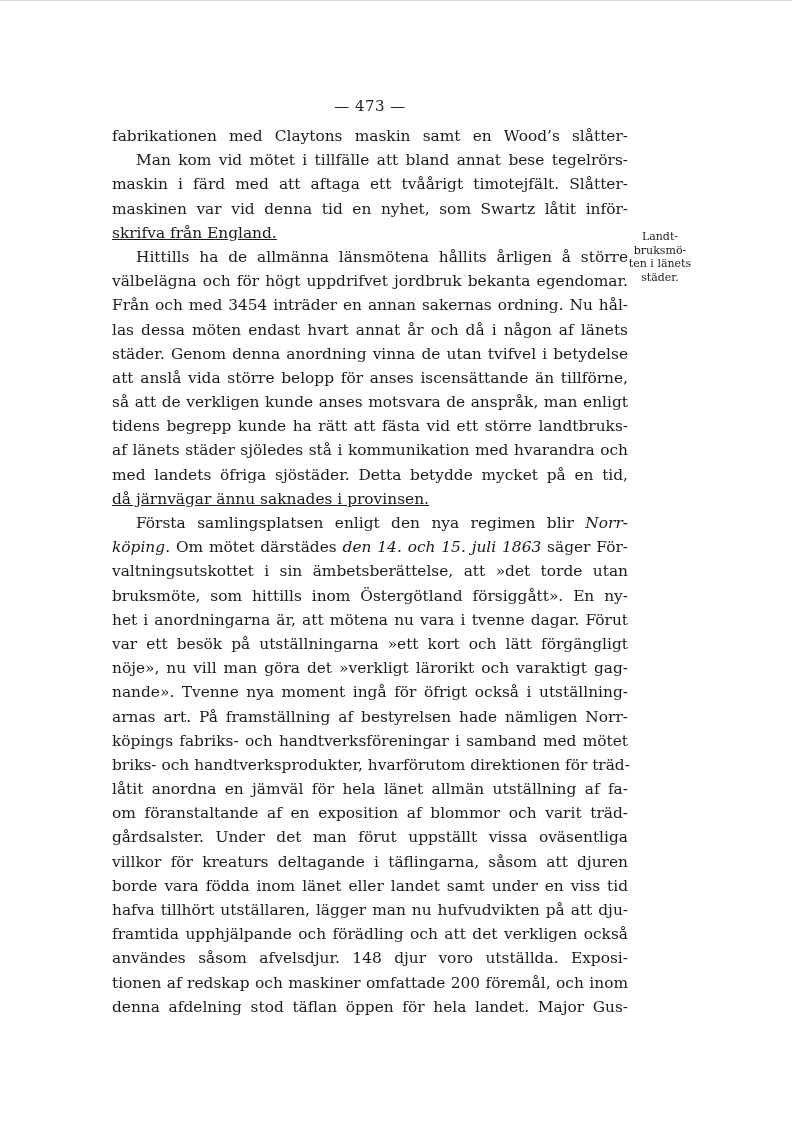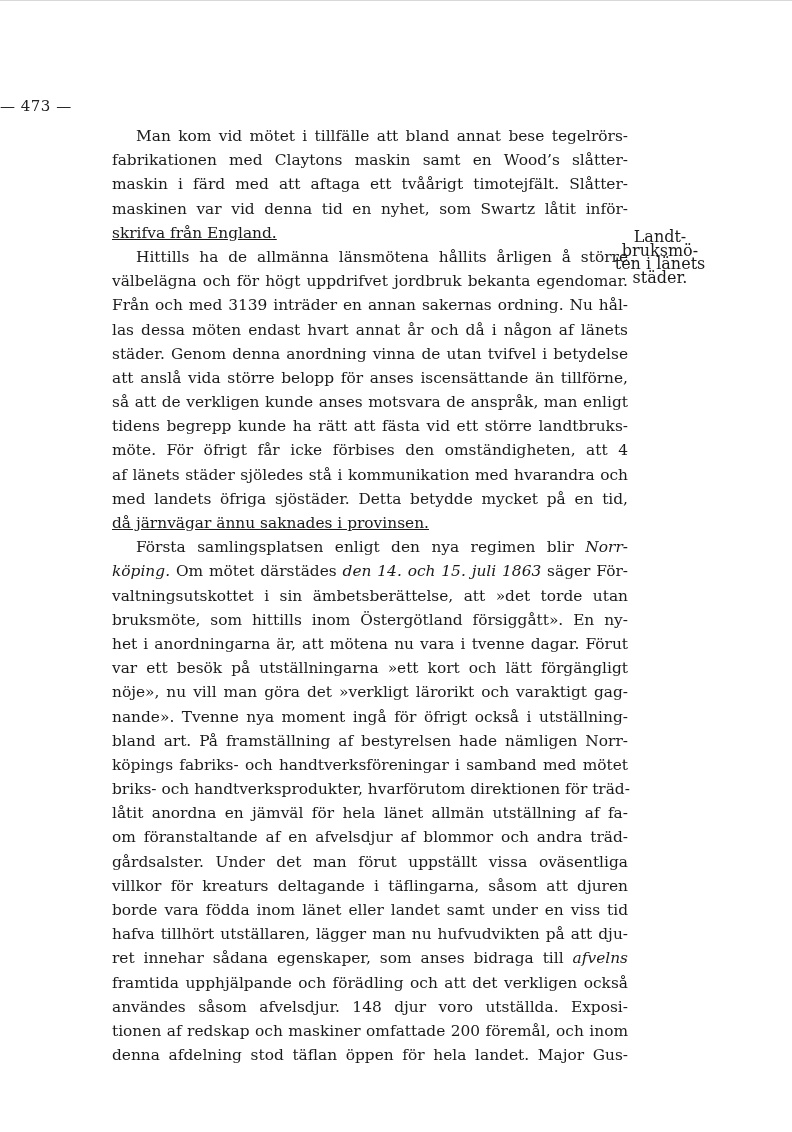--- a/index.html
+++ b/index.html
@@ -1,72 +1,70 @@
 <!DOCTYPE html>
 <html><head>
 <meta charset="utf-8">
 <style>
   html, body { margin:0; padding:0; background:#ffffff; }
   body { width:792px; height:1132px; position:relative; overflow:hidden; }
   .page { position:absolute; left:0; top:0; width:792px; height:1132px; background:#fff; }
   .top-rule { position:absolute; left:0; top:0; width:792px; height:1px; background:#d8d8d8; }
-  .page-number { position:absolute; top:97px; left:0; width:740px; 
+  .page-number { position:absolute; top:97px; left:0; width:740px; text-align:center;
     font-family:"DejaVu Serif", serif; font-size:15px; color:#222; letter-spacing:0.5px; }
   .body-text { position:absolute; left:112px; top:124px; width:516px;
     font-family:"DejaVu Serif", serif; font-size:15.4px; line-height:24.2px; color:#1a1a1a; }
   .line { display:block; white-space:nowrap; text-align:justify; text-align-last:justify; height:24.2px; overflow:visible; }
   .line.last { text-align-last:left;text-decoration:underline; }
   .line.indent { padding-left:24px; }
   .margin-note { position:absolute; left:604px; top:230px; width:112px; text-align:center;
-    font-family:"DejaVu Serif", serif; font-size:16px; line-height:13.5px; color:#1a1a1a; }
+    font-family:"DejaVu Serif", serif; font-size:11px; line-height:13.5px; color:#1a1a1a; }
   .margin-note span { display:block; }
   i { font-style:italic; }
 </style>
 </head>
 <body>
 
 <div class="page">
   <div class="top-rule"></div>
   <div class="page-number">— 473 —</div>
   <div class="body-text" id="body-text">
+      <span class="line"><span>fabrikationen med Claytons maskin samt en Wood’s slåtter-</span></span>
       <span class="line indent"><span>Man kom vid mötet i tillfälle att bland annat bese tegelrörs-</span></span>
-      <span class="line"><span>fabrikationen med Claytons maskin samt en Wood’s slåtter-</span></span>
       <span class="line"><span>maskin i färd med att aftaga ett tvåårigt timotejfält. Slåtter-</span></span>
       <span class="line"><span>maskinen var vid denna tid en nyhet, som Swartz låtit inför-</span></span>
       <span class="line last"><span>skrifva från England.</span></span>
       <span class="line indent"><span>Hittills ha de allmänna länsmötena hållits årligen å större</span></span>
       <span class="line"><span>välbelägna och för högt uppdrifvet jordbruk bekanta egendomar.</span></span>
-      <span class="line"><span>Från och med 3139 inträder en annan sakernas ordning. Nu hål-</span></span>
+      <span class="line"><span>Från och med 3454 inträder en annan sakernas ordning. Nu hål-</span></span>
       <span class="line"><span>las dessa möten endast hvart annat år och då i någon af länets</span></span>
       <span class="line"><span>städer. Genom denna anordning vinna de utan tvifvel i betydelse</span></span>
       <span class="line"><span>att anslå vida större belopp för anses iscensättande än tillförne,</span></span>
       <span class="line"><span>så att de verkligen kunde anses motsvara de anspråk, man enligt</span></span>
       <span class="line"><span>tidens begrepp kunde ha rätt att fästa vid ett större landtbruks-</span></span>
-      <span class="line"><span>möte. För öfrigt får icke förbises den omständigheten, att 4</span></span>
       <span class="line"><span>af länets städer sjöledes stå i kommunikation med hvarandra och</span></span>
       <span class="line"><span>med landets öfriga sjöstäder. Detta betydde mycket på en tid,</span></span>
       <span class="line last"><span>då järnvägar ännu saknades i provinsen.</span></span>
       <span class="line indent"><span>Första samlingsplatsen enligt den nya regimen blir </span><i>Norr-</i></span>
       <span class="line"><i>köping.</i><span> Om mötet därstädes </span><i>den 14. och 15. juli 1863</i><span> säger För-</span></span>
       <span class="line"><span>valtningsutskottet i sin ämbetsberättelse, att »det torde utan</span></span>
       <span class="line"><span>bruksmöte, som hittills inom Östergötland försiggått». En ny-</span></span>
       <span class="line"><span>het i anordningarna är, att mötena nu vara i tvenne dagar. Förut</span></span>
       <span class="line"><span>var ett besök på utställningarna »ett kort och lätt förgängligt</span></span>
       <span class="line"><span>nöje», nu vill man göra det »verkligt lärorikt och varaktigt gag-</span></span>
       <span class="line"><span>nande». Tvenne nya moment ingå för öfrigt också i utställning-</span></span>
-      <span class="line"><span>bland art. På framställning af bestyrelsen hade nämligen Norr-</span></span>
+      <span class="line"><span>arnas art. På framställning af bestyrelsen hade nämligen Norr-</span></span>
       <span class="line"><span>köpings fabriks- och handtverksföreningar i samband med mötet</span></span>
       <span class="line"><span>briks- och handtverksprodukter, hvarförutom direktionen för träd-</span></span>
       <span class="line"><span>låtit anordna en jämväl för hela länet allmän utställning af fa-</span></span>
-      <span class="line"><span>om föranstaltande af en afvelsdjur af blommor och andra träd-</span></span>
+      <span class="line"><span>om föranstaltande af en exposition af blommor och varit träd-</span></span>
       <span class="line"><span>gårdsalster. Under det man förut uppställt vissa oväsentliga</span></span>
       <span class="line"><span>villkor för kreaturs deltagande i täflingarna, såsom att djuren</span></span>
       <span class="line"><span>borde vara födda inom länet eller landet samt under en viss tid</span></span>
       <span class="line"><span>hafva tillhört utställaren, lägger man nu hufvudvikten på att dju-</span></span>
-      <span class="line"><span>ret innehar sådana egenskaper, som anses bidraga till </span><i>afvelns</i></span>
       <span class="line"><span>framtida upphjälpande och förädling och att det verkligen också</span></span>
       <span class="line"><span>användes såsom afvelsdjur. 148 djur voro utställda. Exposi-</span></span>
       <span class="line"><span>tionen af redskap och maskiner omfattade 200 föremål, och inom</span></span>
       <span class="line"><span>denna afdelning stod täflan öppen för hela landet. Major Gus-</span></span>
     </div>
   <div class="margin-note" id="margin-note">
       <span>Landt-</span>
       <span>bruksmö-</span>
       <span>ten i länets</span>
       <span>städer.</span>

